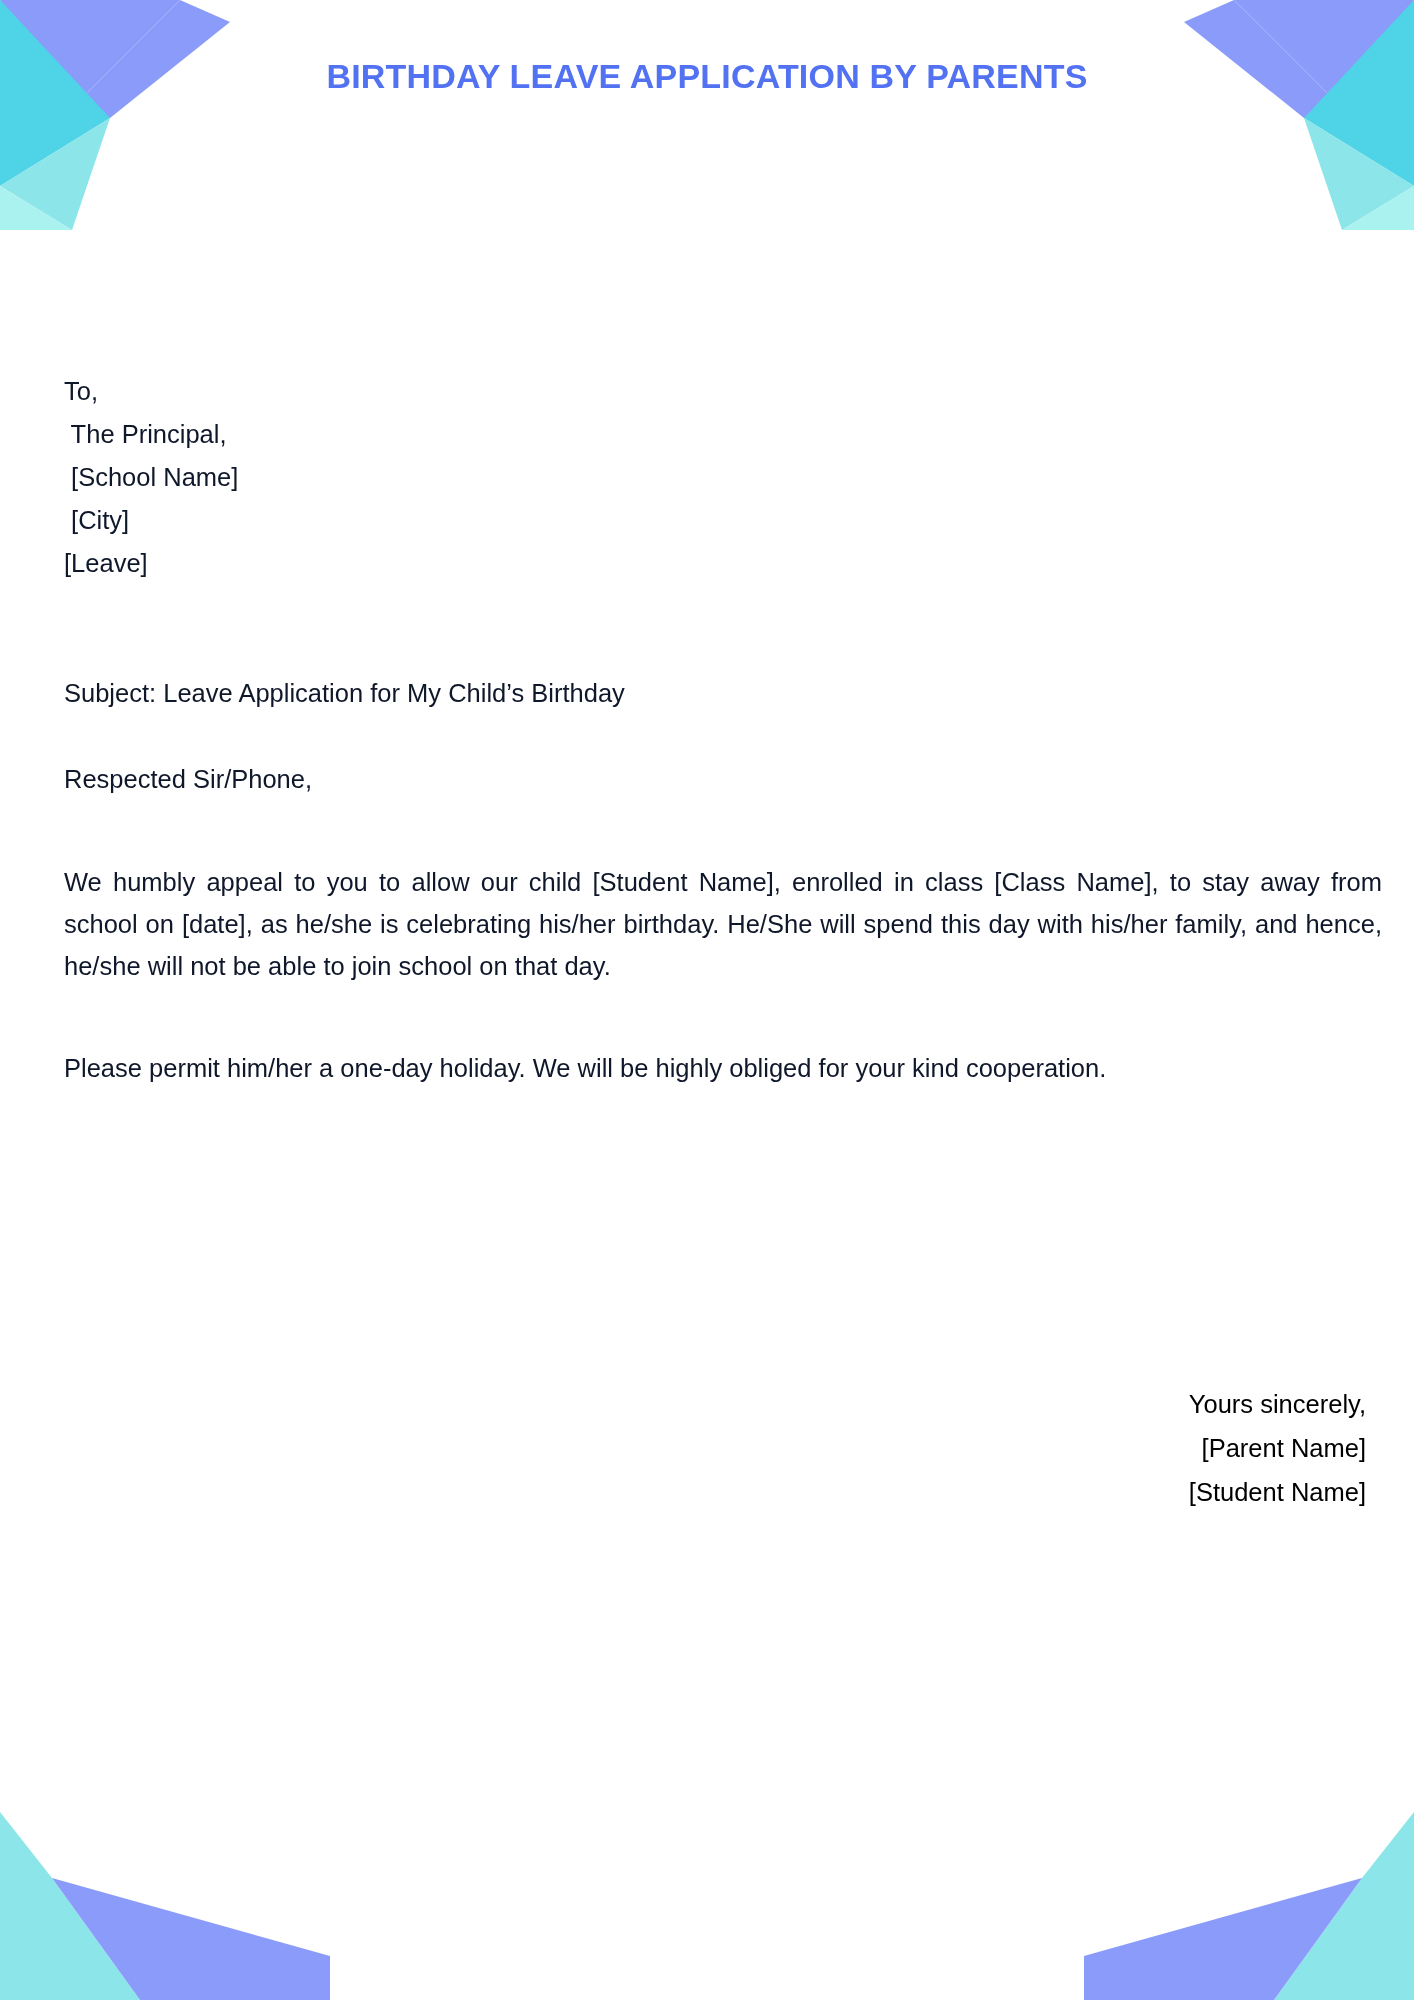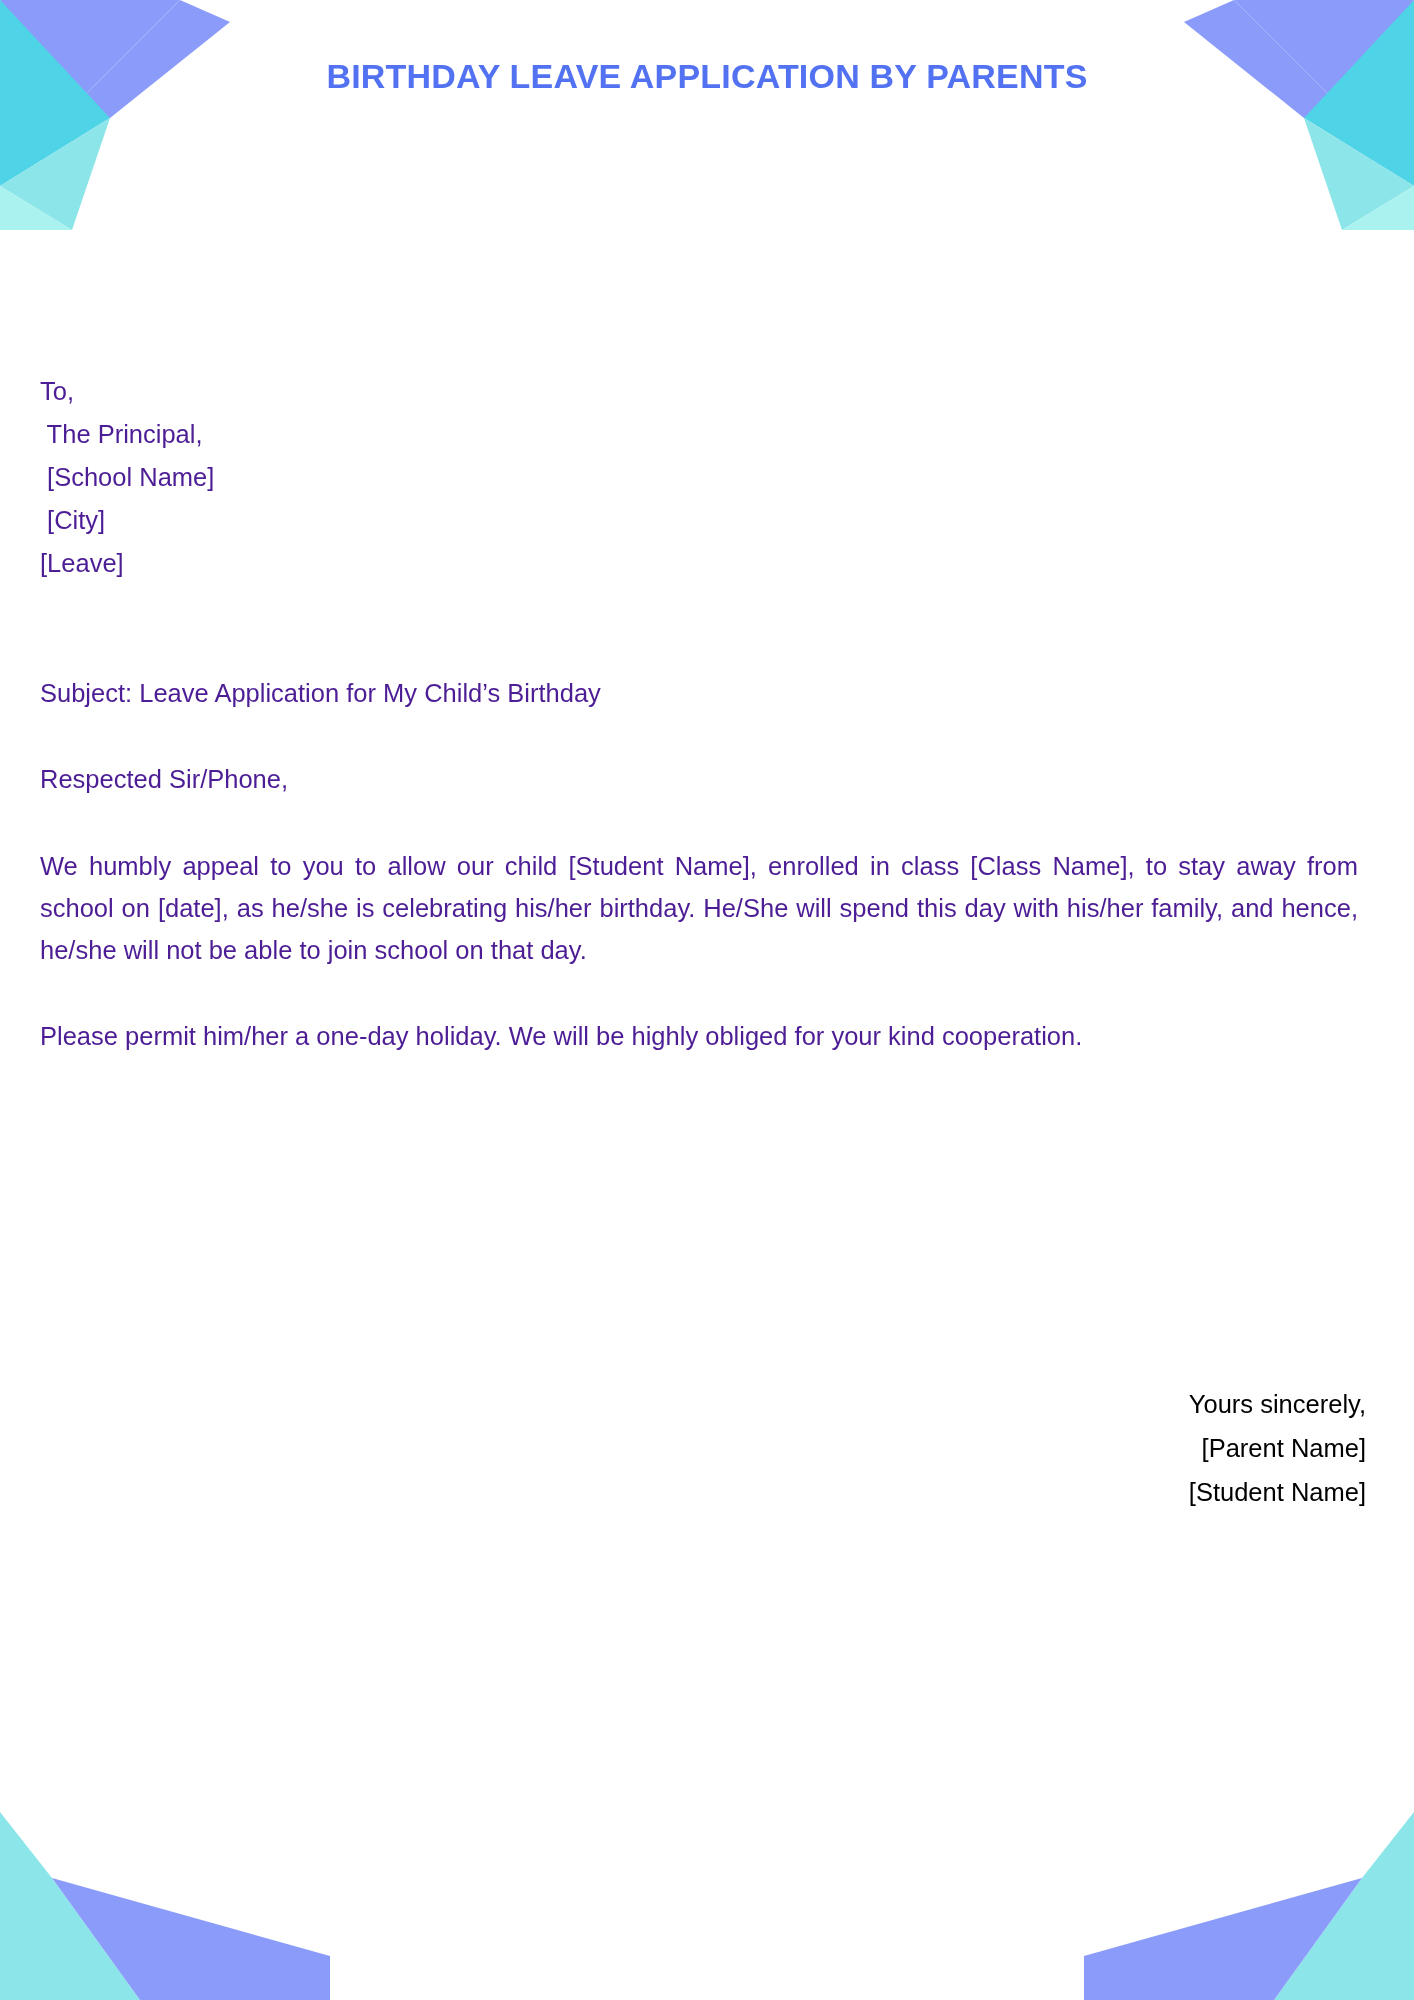--- a/index.html
+++ b/index.html
@@ -45,26 +45,26 @@
     width: 1414px;
     text-align: center;
     font-size: 34px;
     font-weight: bold;
     letter-spacing: 0.2px;
     color: #5272f2;
   }
 
   .content {
     position: absolute;
-    left: 40px;
+    left: 64px;
     top: 370px;
     width: 1318px;
     font-size: 25.5px;
     line-height: 1.0;
-    color: #4c1d95;
+    color: #0f172a;
   }
 
   .addr-line {
     display: block;
     white-space: pre;
     line-height: 43px;
   }
 
   .block-gap-lg { height: 88px; }
   .block-gap-md { height: 46px; }
@@ -82,20 +82,21 @@
 
   .para {
     display: block;
     text-align: justify;
     text-justify: inter-word;
     line-height: 42px;
   }
 
   .para-last-line-natural {
     text-align-last: left;
+    margin-top: 16px;
   }
 
   .signature {
     position: absolute;
     right: 48px;
     top: 1382px;
     width: 520px;
     text-align: right;
     font-size: 25.5px;
     line-height: 44px;

